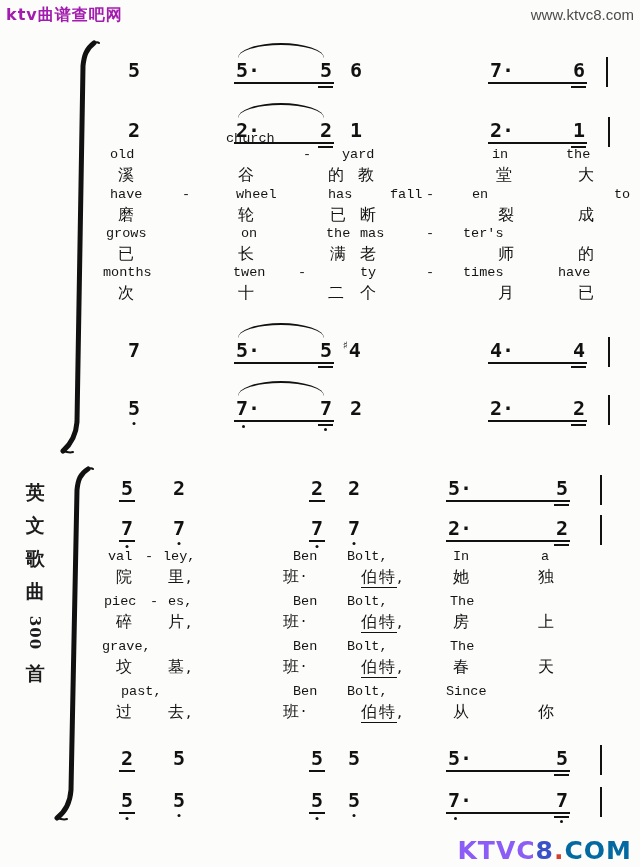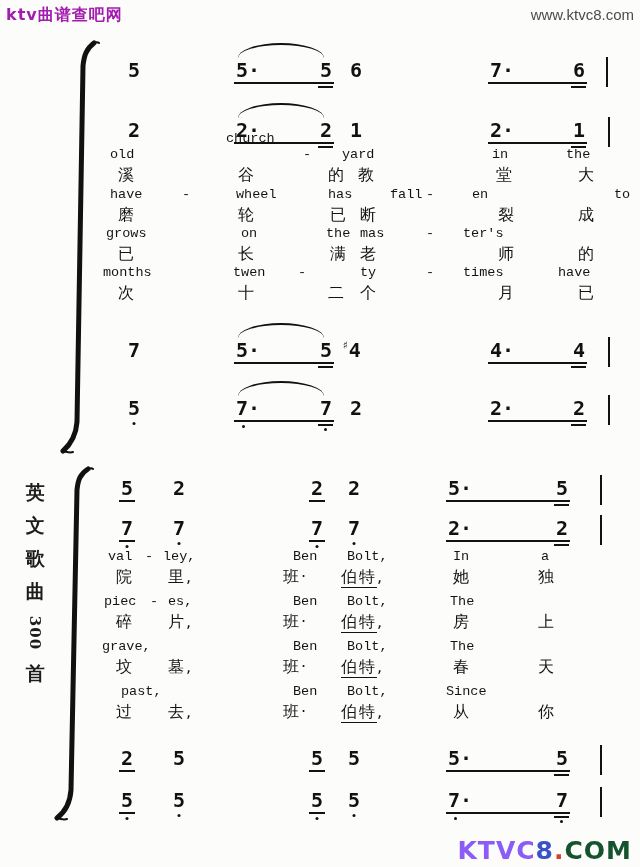--- a/index.html
+++ b/index.html
@@ -27,21 +27,21 @@
   .grp .gn{position:absolute;top:0;font:700 20px "DejaVu Sans Mono",monospace;line-height:1;color:#111;white-space:nowrap;}
   .grp .gn1{left:0;}
   .grp .gn2{right:0;}
   .grp .x2{position:absolute;right:-1px;width:15px;height:2px;background:#111;bottom:-8px;}
   .grp .slur{position:absolute;left:2px;right:8px;top:-17px;height:13px;border-top:2px solid #111;
     border-radius:50% 50% 0 0 / 100% 100% 0 0;}
   .bar{position:absolute;width:2px;background:#111;}
   
   .lyr{position:absolute;font:400 13.5px "Liberation Mono",monospace;color:#141414;white-space:nowrap;line-height:1.1;}
   .lyr.cn{font:400 16px "DejaVu Sans",sans-serif;letter-spacing:2px;}
-  .lyr .uw{border-bottom:1.5px solid #111;padding-bottom:1px;letter-spacing:2px;}
+  .lyr .uw{border-bottom:1.5px solid #111;padding-bottom:1px;letter-spacing:2px;margin-left:20px;}
   
   .logo{position:absolute;right:8px;bottom:2px;font:700 25px "DejaVu Sans",sans-serif;letter-spacing:1px;white-space:nowrap;}
 </style>
 </head>
 <body>
 
 <div class="sheet">
 
   <div class="site-name" style="color: #a21caf;">ktv曲谱查吧网</div>
   <div class="site-url">www.ktvc8.com</div>
@@ -270,15 +270,15 @@
       <span class="lyr" style="left: 347px; top: 685px;">Bolt,</span>
       <span class="lyr" style="left: 446px; top: 685px;">Since</span>
       <span class="lyr cn" style="left: 116px; top: 702px;">过</span>
       <span class="lyr cn" style="left: 168px; top: 702px;">去,</span>
       <span class="lyr cn" style="left: 283px; top: 702px;">班·</span>
       <span class="lyr cn" style="left: 341px; top: 702px;"><span class="uw">伯特</span>,</span>
       <span class="lyr cn" style="left: 453px; top: 702px;">从</span>
       <span class="lyr cn" style="left: 538px; top: 702px;">你</span>
     </div>
 
-  <div class="logo" id="logo"><span style="color: #8b5cf6;">KTVC</span><span style="color: rgb(58, 82, 200);">8</span><span style="color: rgb(212, 63, 46);">.</span><span style="color: #14532d;">COM</span></div>
+  <div class="logo" id="logo"><span style="color: #8b5cf6;">KTVC</span><span style="color: rgb(58, 82, 200);">8</span><span style="color: rgb(212, 63, 46);">.</span><span style="color: #0369a1;">COM</span></div>
 
 </div>
 
 </body></html>

